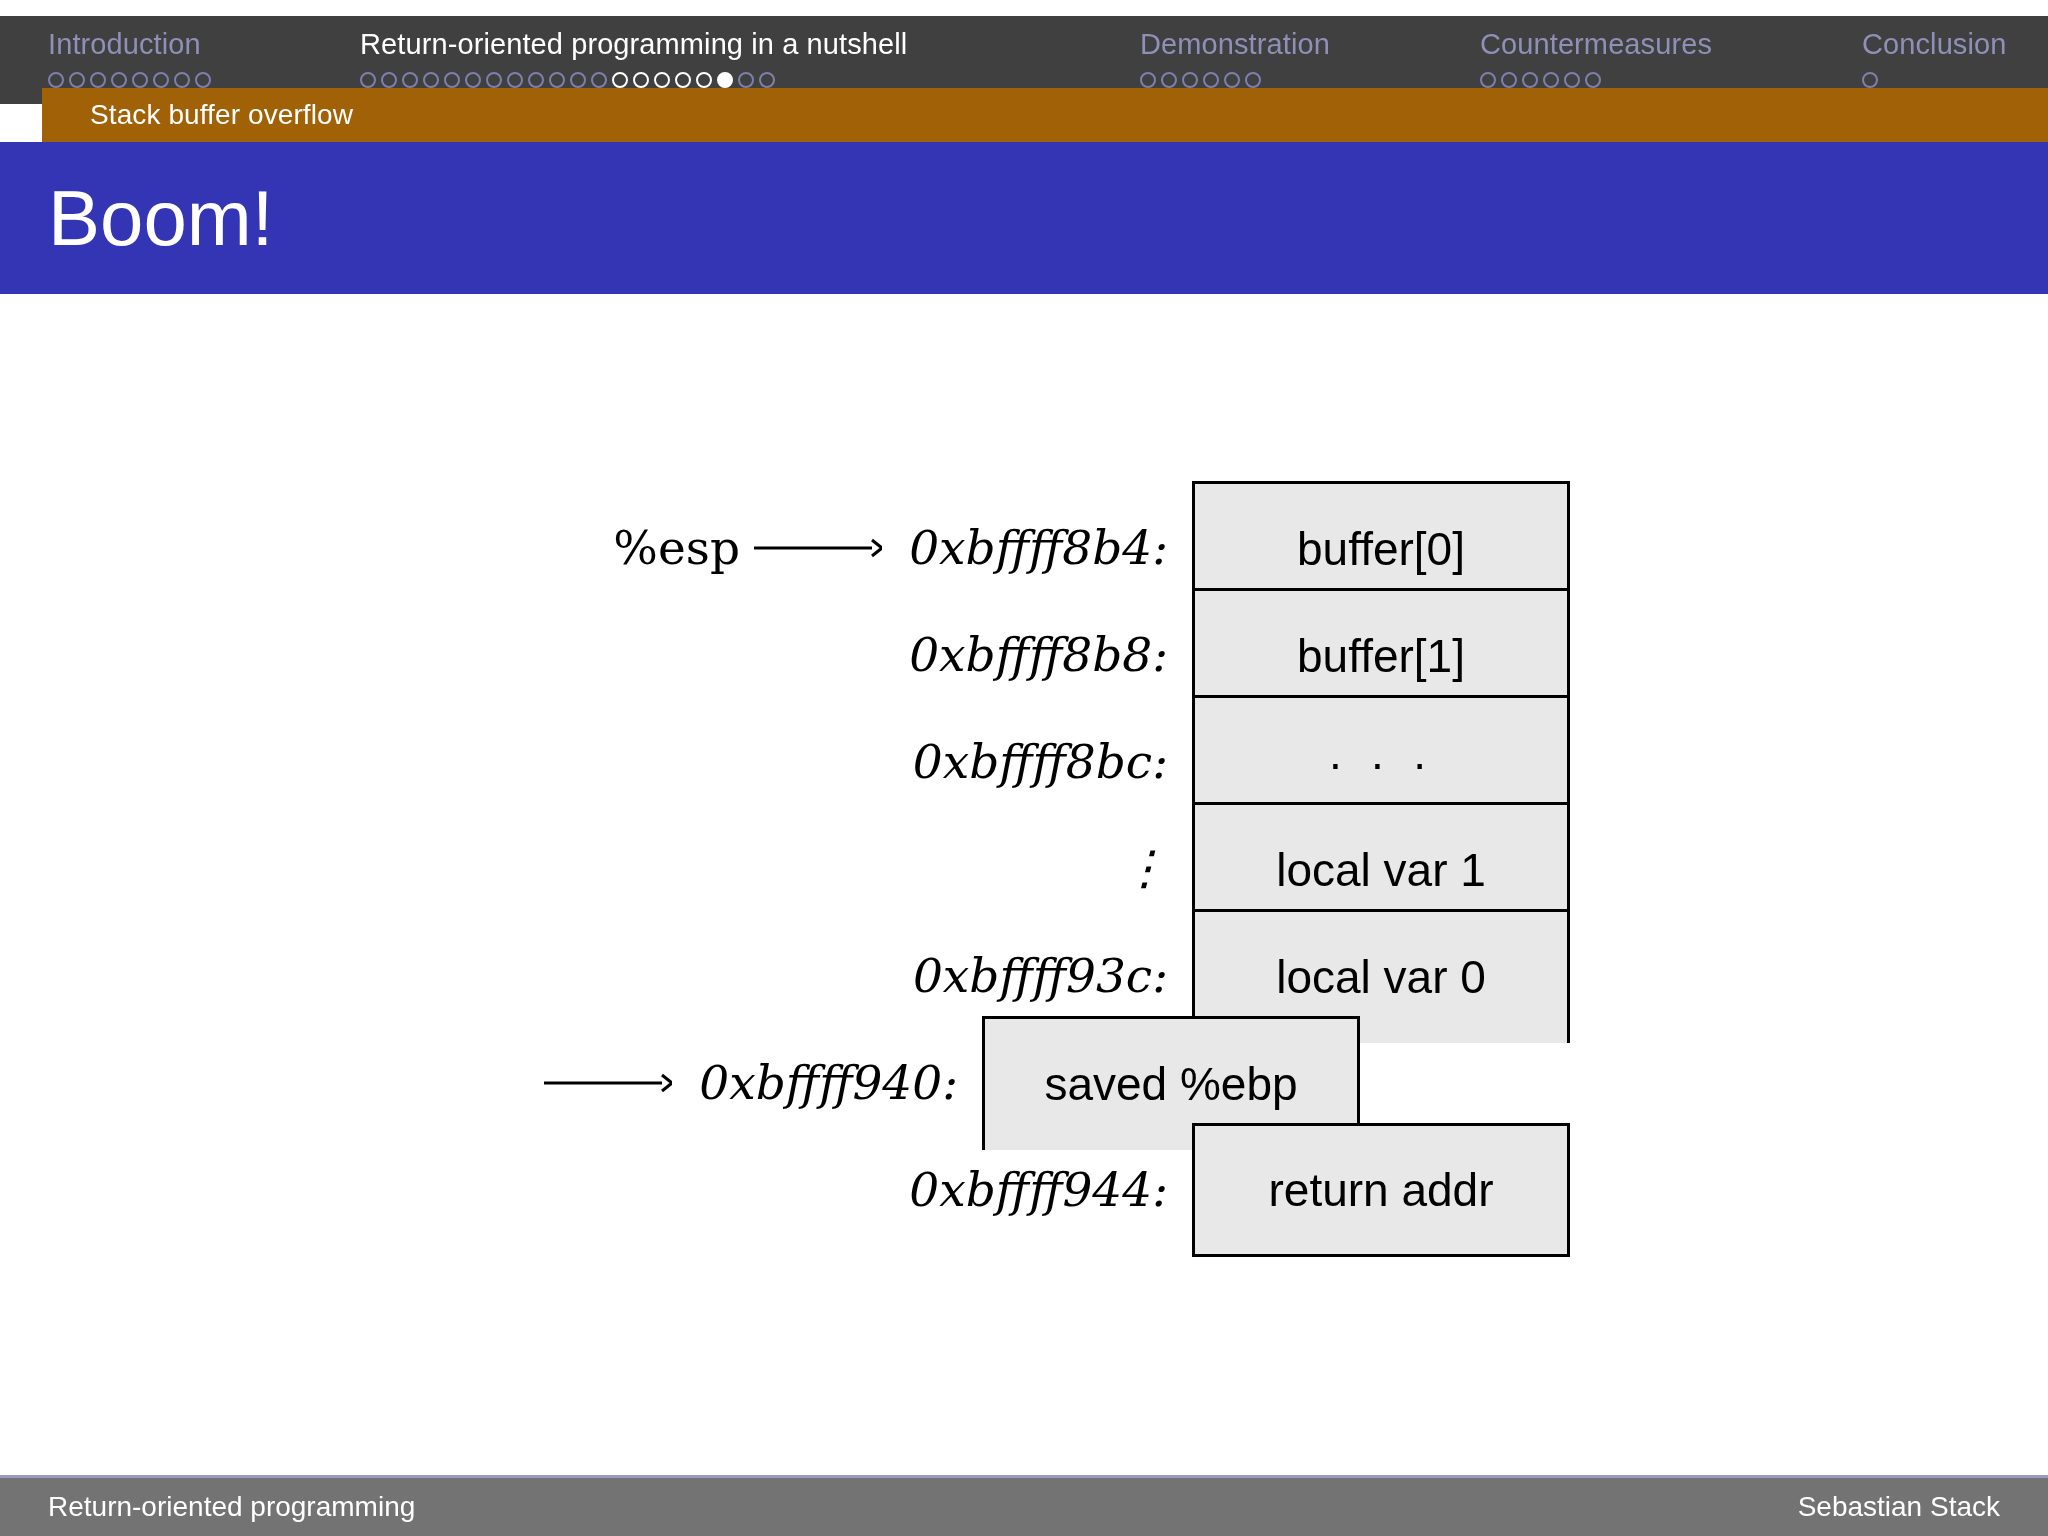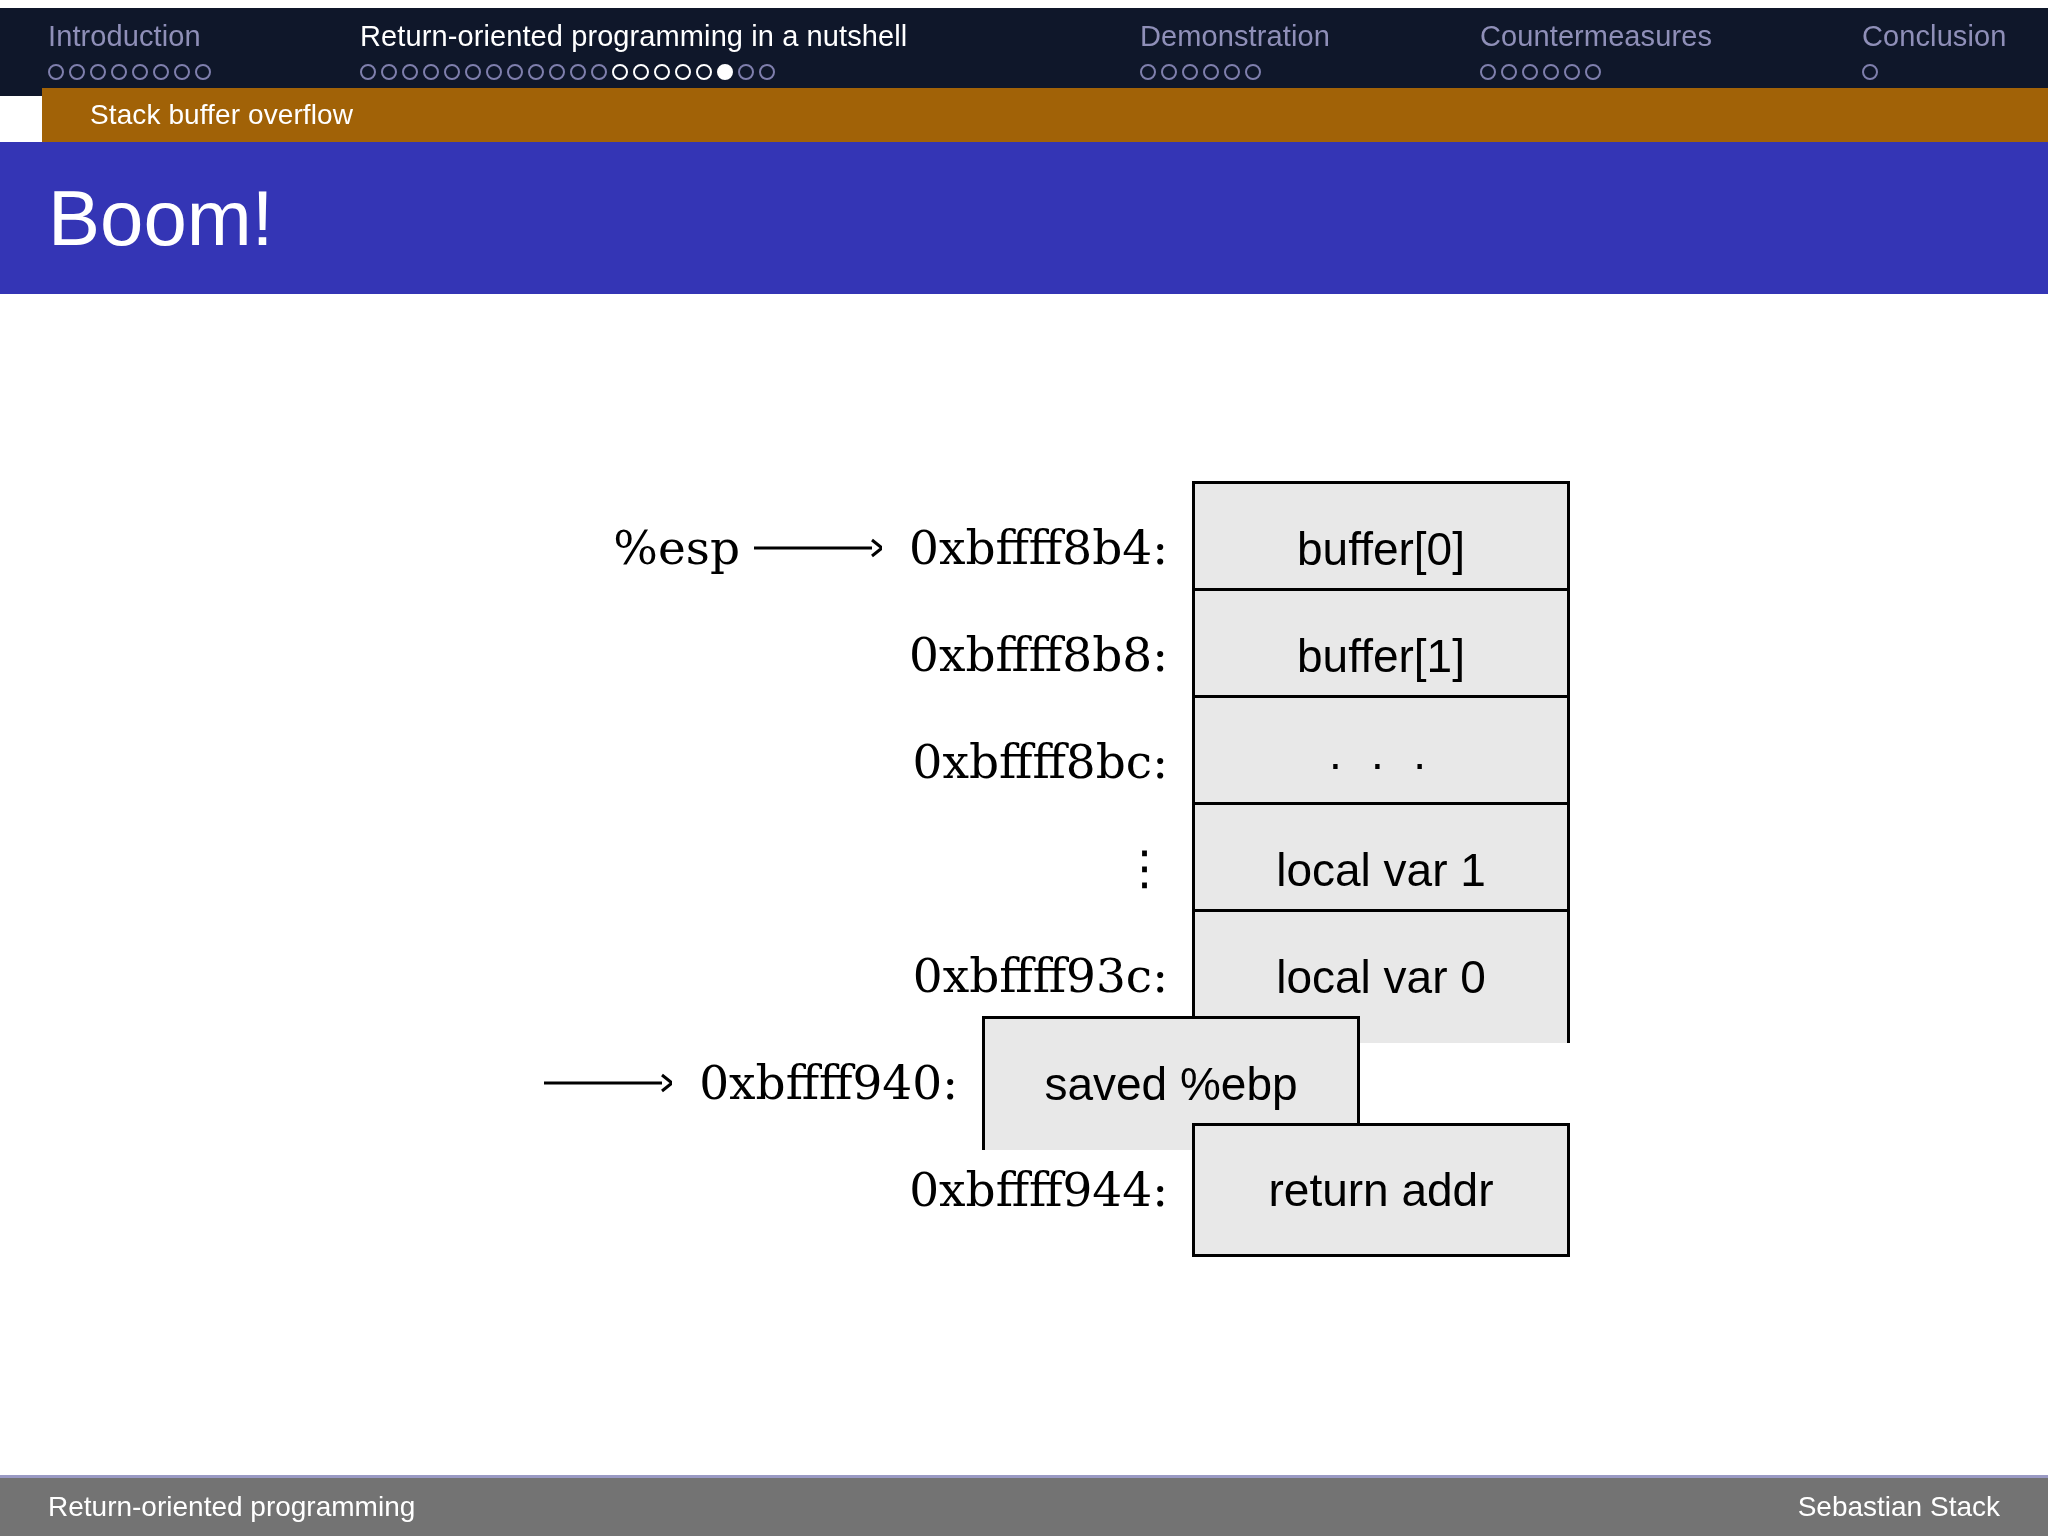--- a/index.html
+++ b/index.html
@@ -11,24 +11,24 @@
     width: 2048px;
     height: 1536px;
     overflow: hidden;
     font-family: "Liberation Sans", sans-serif;
     position: relative;
   }
 
   
   .navbar {
     position: absolute;
-    top: 8px; left: 0;
+    top: 16px; left: 0;
     width: 2048px;
     height: 88px;
-    background: #0f172a;
+    background: #404040;
     display: flex;
     align-items: flex-start;
   }
   .nav-section {
     display: flex;
     flex-direction: column;
     align-items: flex-start;
     padding-top: 8px;
   }
   .nav-label {
@@ -154,20 +154,21 @@
 
   .addr-col {
     width: 310px;
     text-align: right;
     padding-right: 24px;
     box-sizing: border-box;
     font-family: "DejaVu Serif", serif;
     font-size: 47px;
     color: #000000;
     white-space: nowrap;
+    font-style: italic;
   }
   .addr-col.vdots {
     font-size: 47px;
     line-height: 0.9;
     letter-spacing: 0;
   }
 
   .cell {
     width: 378px;
     height: 134px;

